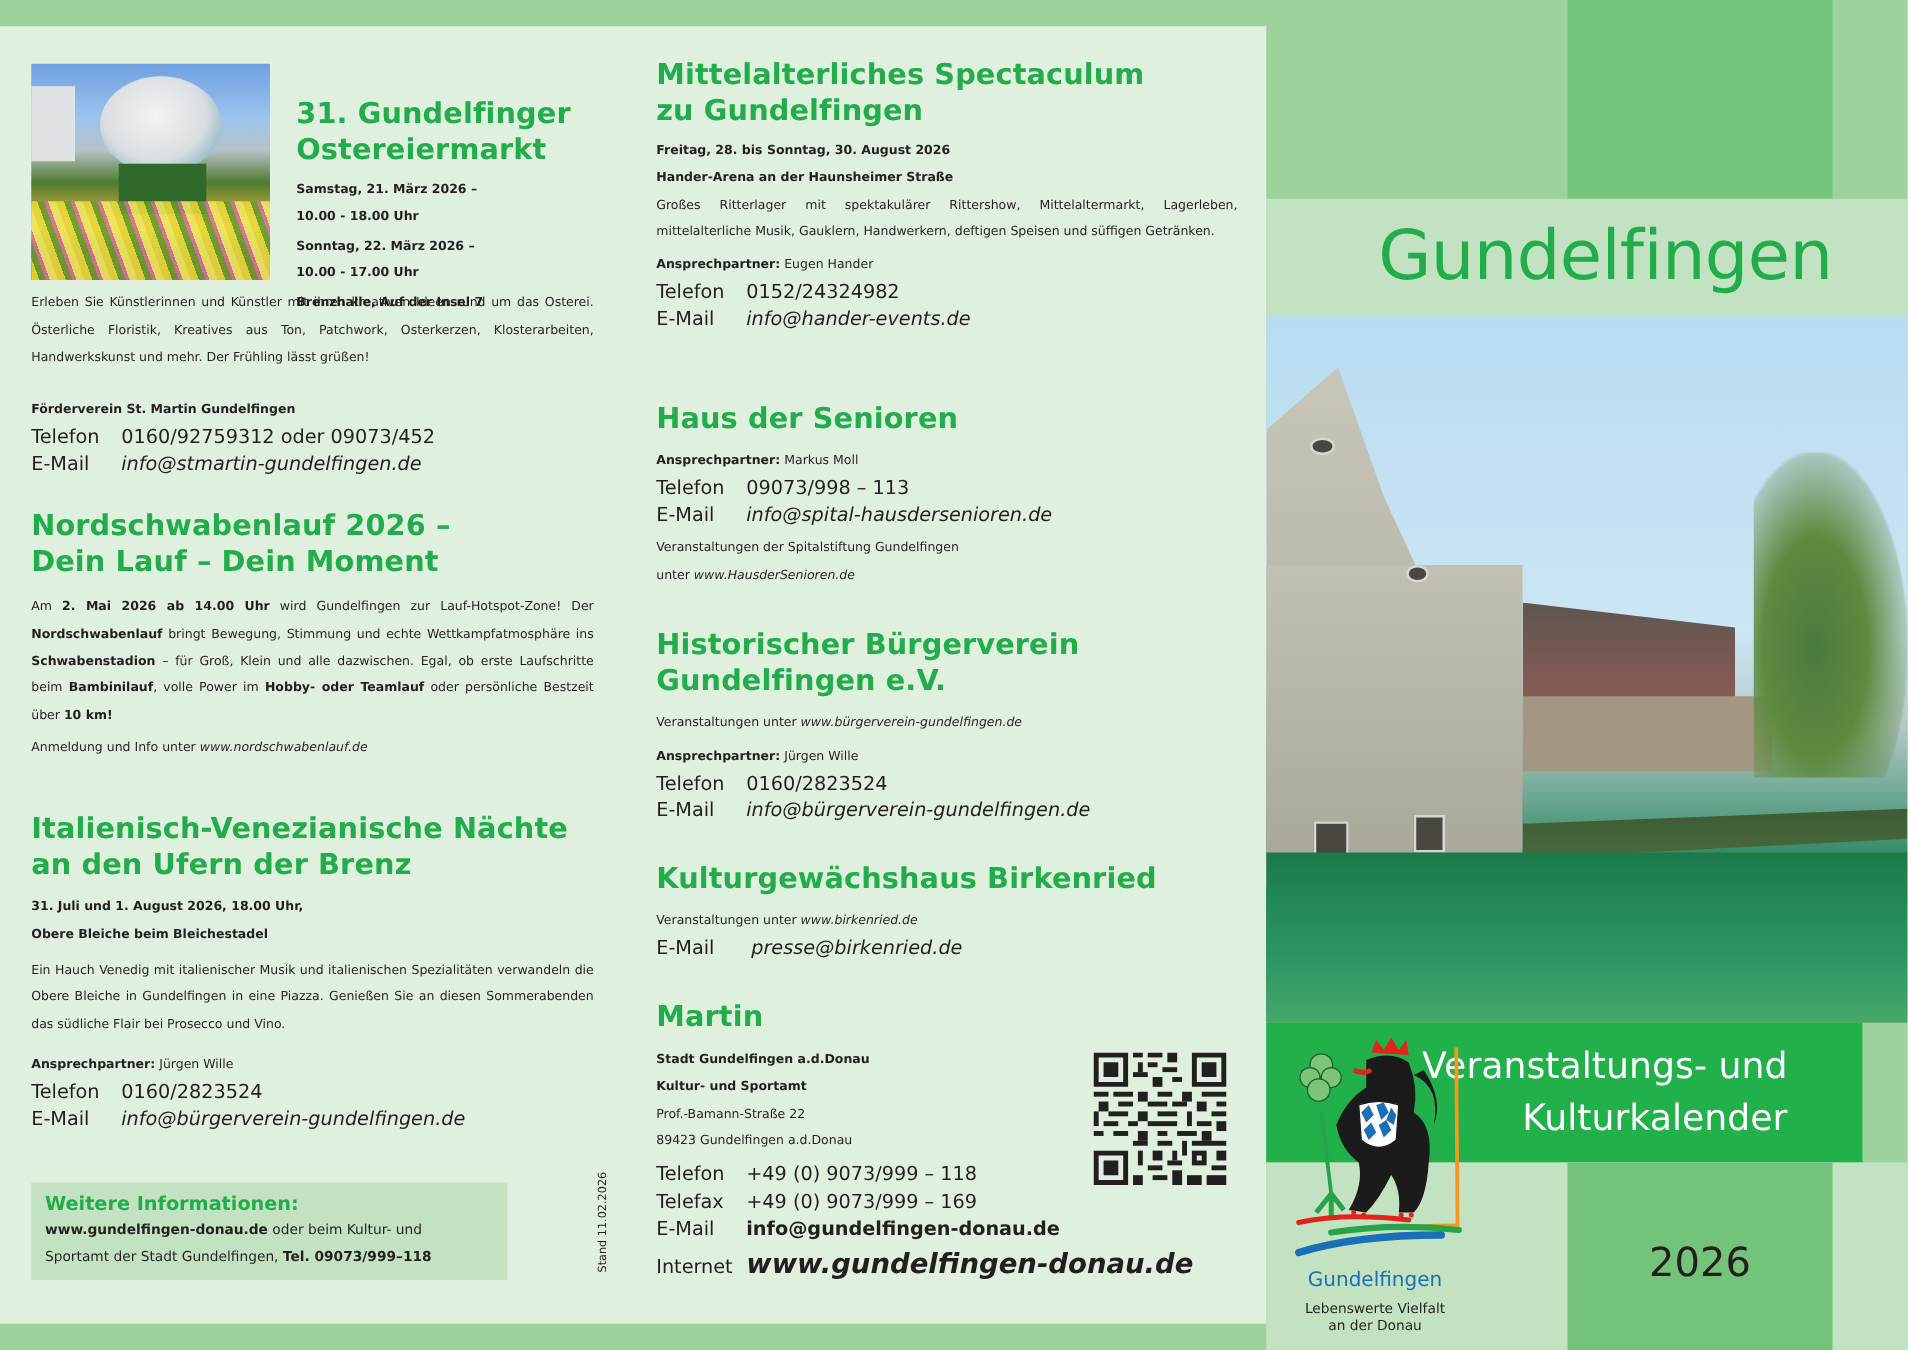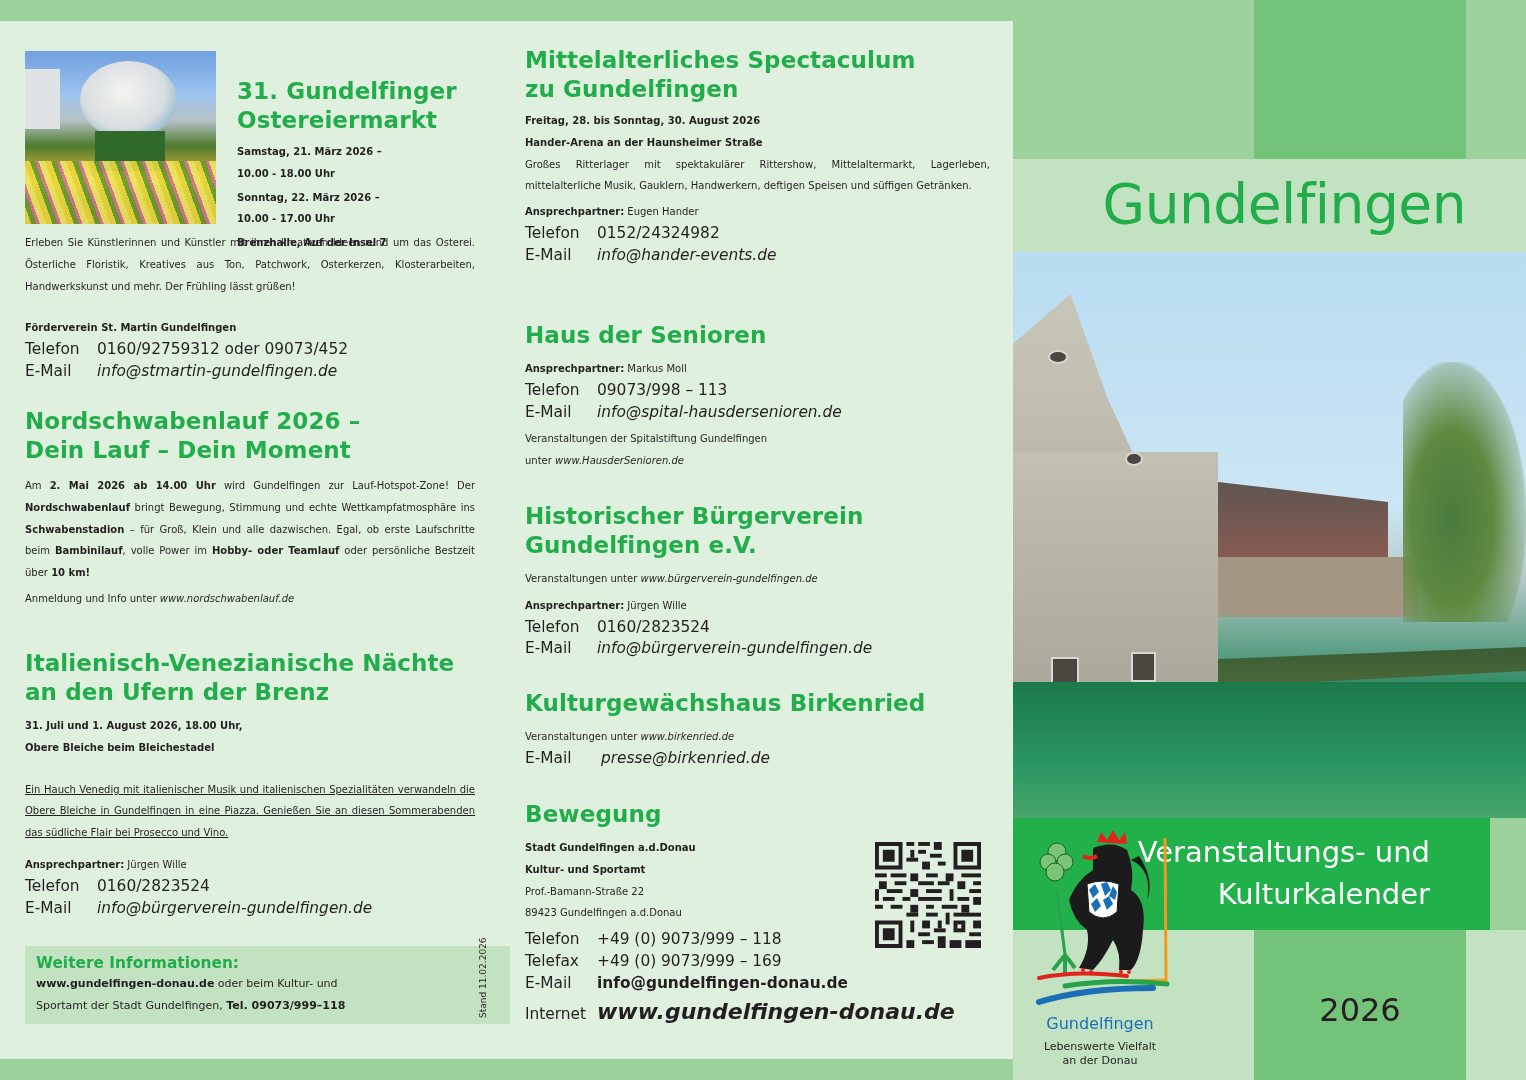--- a/index.html
+++ b/index.html
@@ -20,21 +20,21 @@
   
   .photo1 { position: absolute; left: 25px; top: 30px; width: 191px; height: 173px; overflow: hidden; border-radius: 1px;
     background: linear-gradient(180deg, #6fa0e0 0%, #9cc3ee 25%, #b7c3c7 40%, #4e7a2e 55%, #b7a63a 68%, #e2d53a 75%, #6d8b2d 85%, #8a4d2f 100%); }
   .photo1 .egg { position: absolute; left: 55px; top: 10px; width: 97px; height: 78px; border-radius: 50%;
     background: radial-gradient(ellipse at 45% 40%, #f4f4f0 0%, #d8dde0 55%, #8fb6c9 80%, #5f8a5a 100%); }
   .photo1 .stand { position: absolute; left: 70px; top: 80px; width: 70px; height: 40px; background: #2f6a2b; }
   .photo1 .flowers { position: absolute; left: 0; top: 110px; width: 191px; height: 63px;
     background: repeating-linear-gradient(70deg, #e8d83a 0 6px, #6b9a2e 6px 11px, #d86ca0 11px 14px, #f1e563 14px 20px); opacity: 0.9; }
   .photo1 .bldg { position: absolute; left: 0; top: 18px; width: 35px; height: 60px; background: #dfe3e6; }
   
-  .info-box { position: absolute; left: 25px; top: 925px; width: 485px; height: 78px; background: #c2e2c1; padding: 7px 11px; }
+  .info-box { position: absolute; left: 25px; top: 925px; width: 381px; height: 78px; background: #c2e2c1; padding: 7px 11px; }
   .info-box .t { color: #22ad4b; font-weight: bold; font-size: 15.4px; line-height: 20px; }
   .info-box .l { font-size: 11px; line-height: 22px; }
   .stand { position: absolute; left: 476px; top: 925px; width: 14px; height: 78px; }
   .stand span { position: absolute; left: -28px; top: 32px; transform: rotate(-90deg); font-size: 9px; white-space: nowrap; width: 70px; text-align: center; }
   
   .rp { position: absolute; left: 1013px; top: 0; width: 513px; height: 1080px; }
   .stripe-top { position: absolute; left: 241px; top: 0; width: 212px; height: 159px; background: #74c37b; }
   .title-band { position: absolute; left: 0; top: 159px; width: 513px; height: 93px; background: #c2e2c1; }
   .title-band span { position: absolute; right: 60px; top: 12px; color: #22ad4b; font-size: 55px; line-height: 66px; font-family: "DejaVu Sans", sans-serif; letter-spacing: -0.5px; }
   .photo2 { position: absolute; left: 0; top: 252px; width: 513px; height: 566px; overflow: hidden;
@@ -111,21 +111,21 @@
 
   <div class="col col1" style="top:628px;">
     <h2>
       <span>Italienisch-Venezianische Nächte</span><br>
       <span>an den Ufern der Brenz</span>
     </h2>
     <div class="b" style="margin-top:8px;">
       <div class="line">31. Juli und 1. August 2026, 18.00 Uhr,</div>
       <div class="line">Obere Bleiche beim Bleichestadel</div>
     </div>
-    <p class="just" style="margin-top:20px;text-decoration:underline;">Ein Hauch Venedig mit italienischer Musik und italienischen Spezialitäten verwandeln die Obere Bleiche in Gundelfingen in eine Piazza. Genießen Sie an diesen Sommerabenden das südliche Flair bei Prosecco und Vino.</p>
+    <p class="just" style="margin-top:7px;">Ein Hauch Venedig mit italienischer Musik und italienischen Spezialitäten verwandeln die Obere Bleiche in Gundelfingen in eine Piazza. Genießen Sie an diesen Sommerabenden das südliche Flair bei Prosecco und Vino.</p>
     <div style="margin-top:10px;">
       <div class="line"><b>Ansprechpartner:</b><span> Jürgen Wille</span></div>
       <div class="row">
           <span class="k">Telefon</span>
           <span>0160/2823524</span>
         </div>
       <div class="row">
           <span class="k">E-Mail</span>
           <span class="i">info@bürgerverein-gundelfingen.de</span>
         </div>
@@ -207,21 +207,21 @@
     <div style="margin-top:8px;">
       <div class="line"><span>Veranstaltungen unter </span><span class="i">www.birkenried.de</span></div>
       <div class="row">
           <span class="k" style="width:76px;">E-Mail</span>
           <span class="i">presse@birkenried.de</span>
         </div>
     </div>
   </div>
 
   <div class="col col2" style="top:779px;">
-    <h2>Bewegung</h2>
+    <h2>Martin</h2>
     <div style="margin-top:8px;">
       <div class="line b">Stadt Gundelfingen a.d.Donau</div>
       <div class="line b">Kultur- und Sportamt</div>
       <div class="line">Prof.-Bamann-Straße 22</div>
       <div class="line">89423 Gundelfingen a.d.Donau</div>
     </div>
     <div style="margin-top:5px;">
       <div class="row">
           <span class="k">Telefon</span>
           <span>+49 (0) 9073/999 – 118</span>

